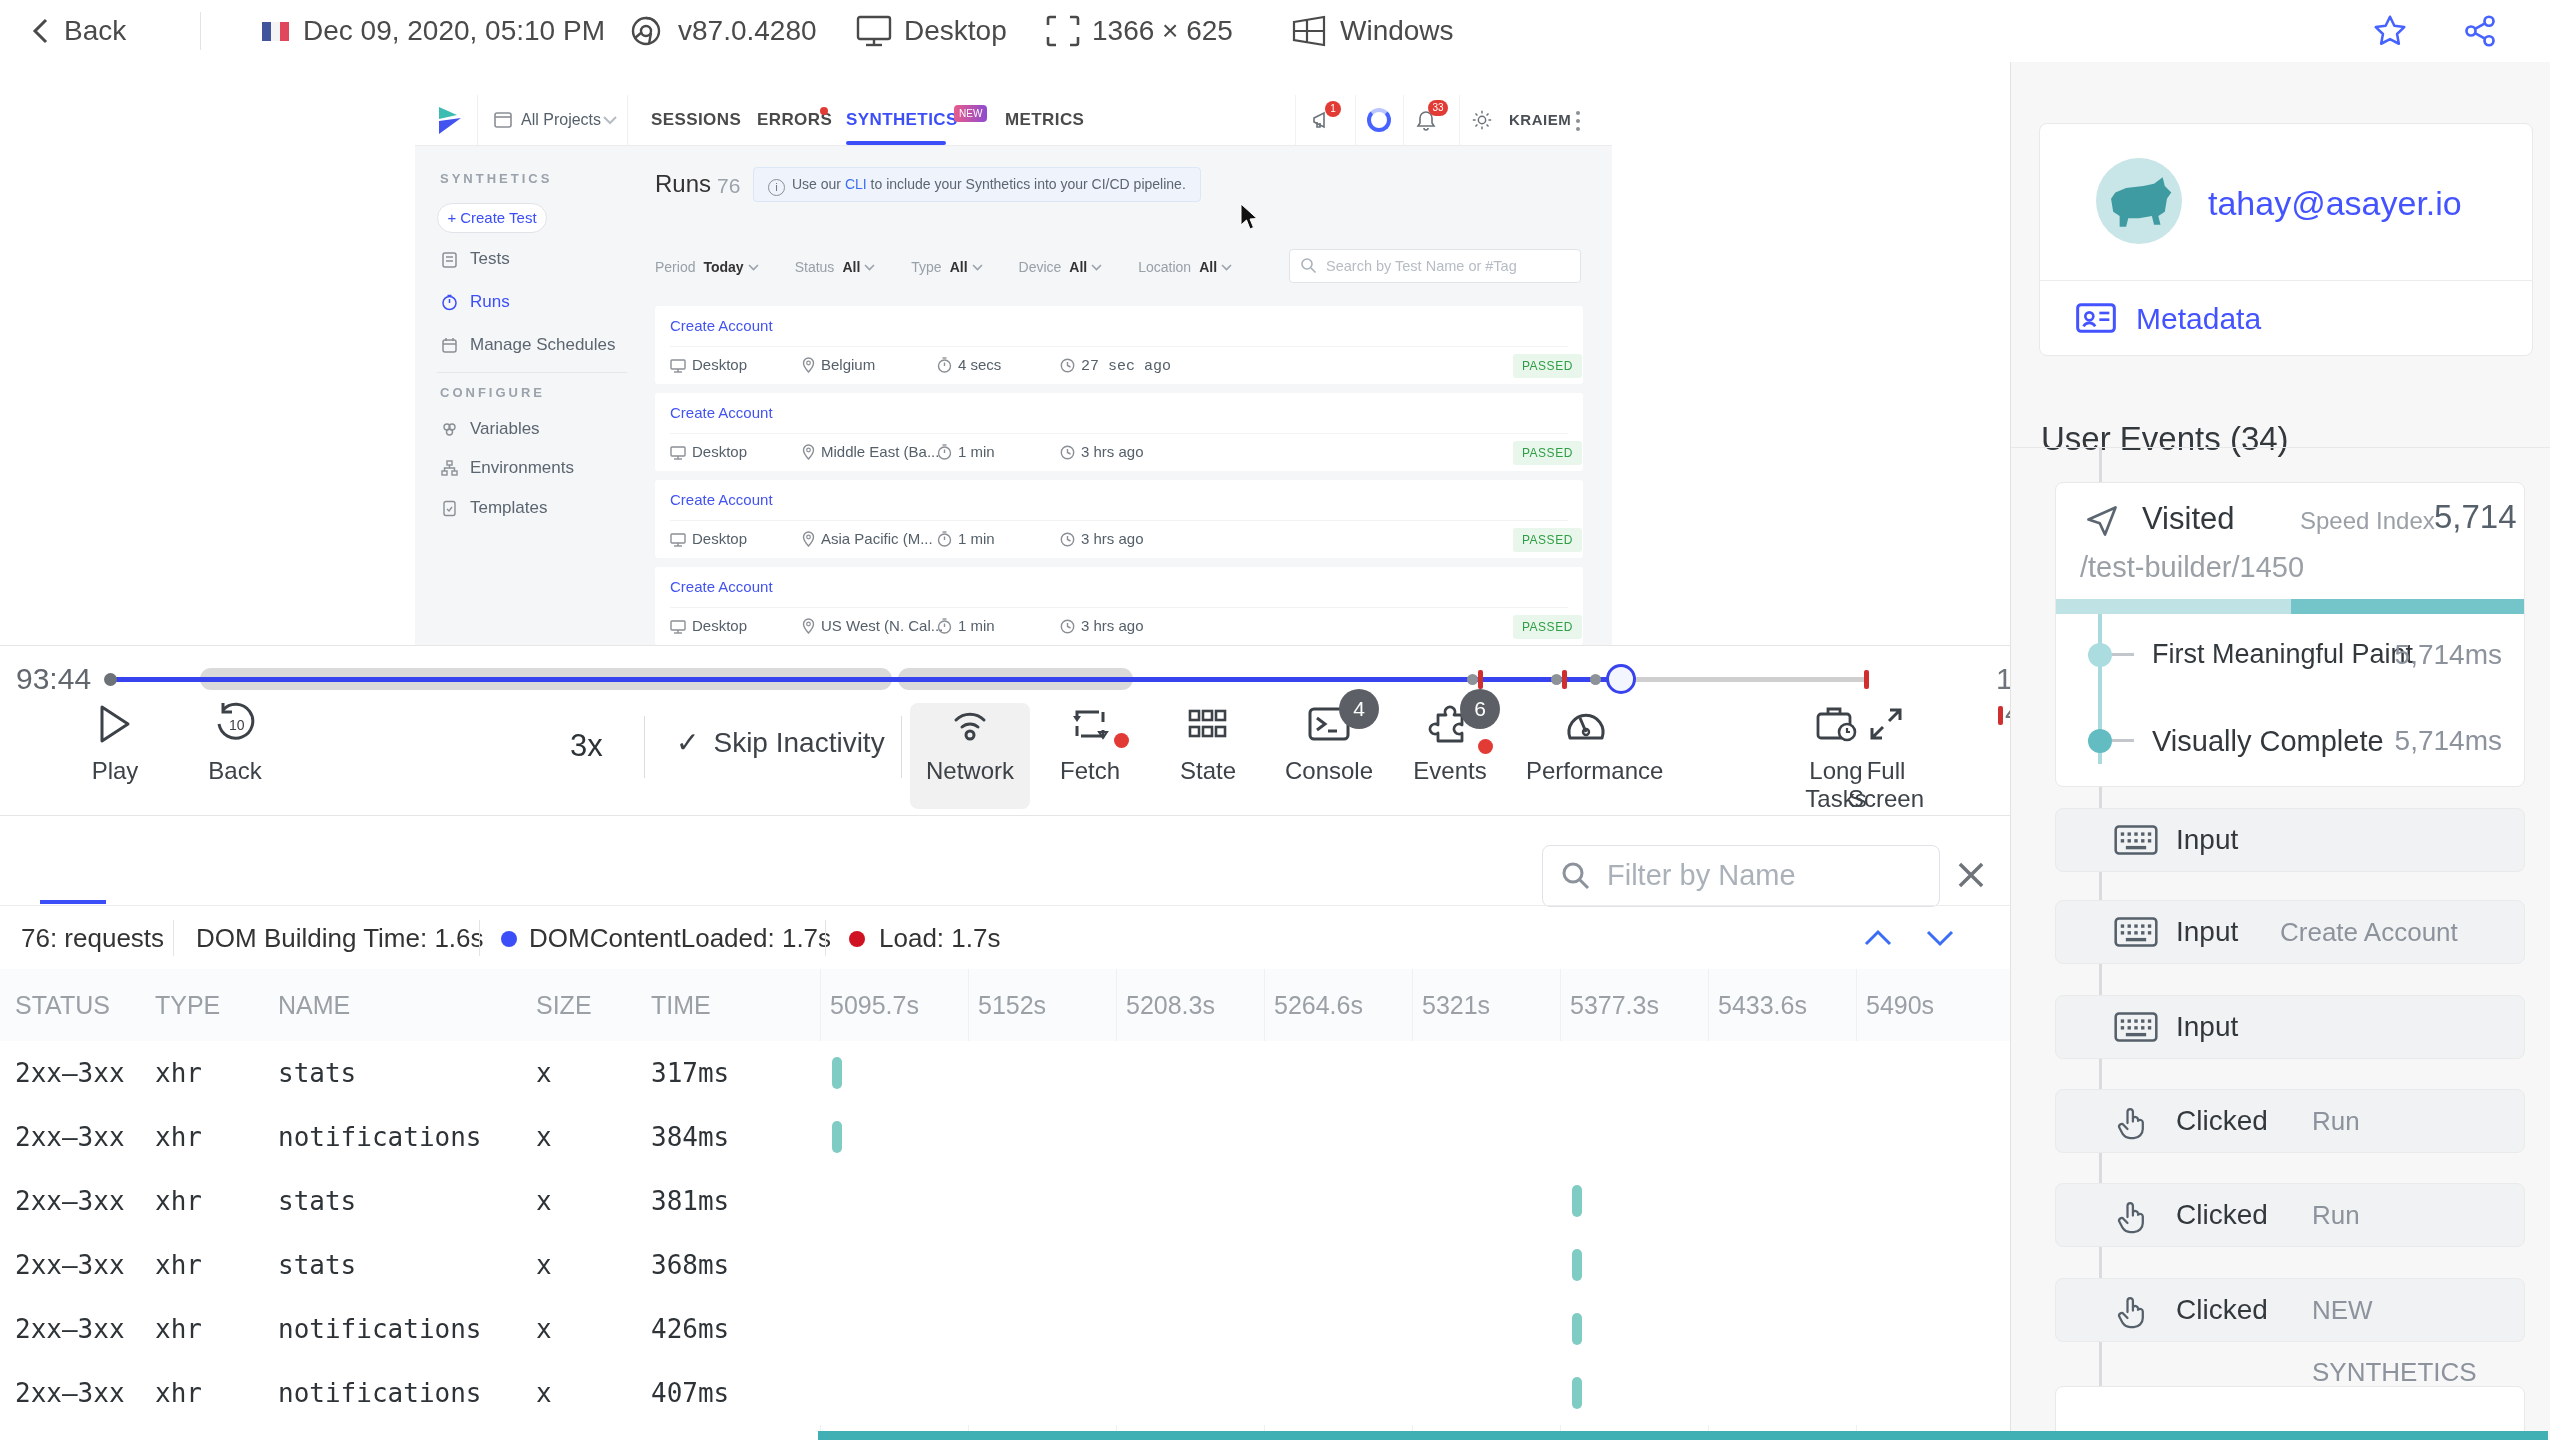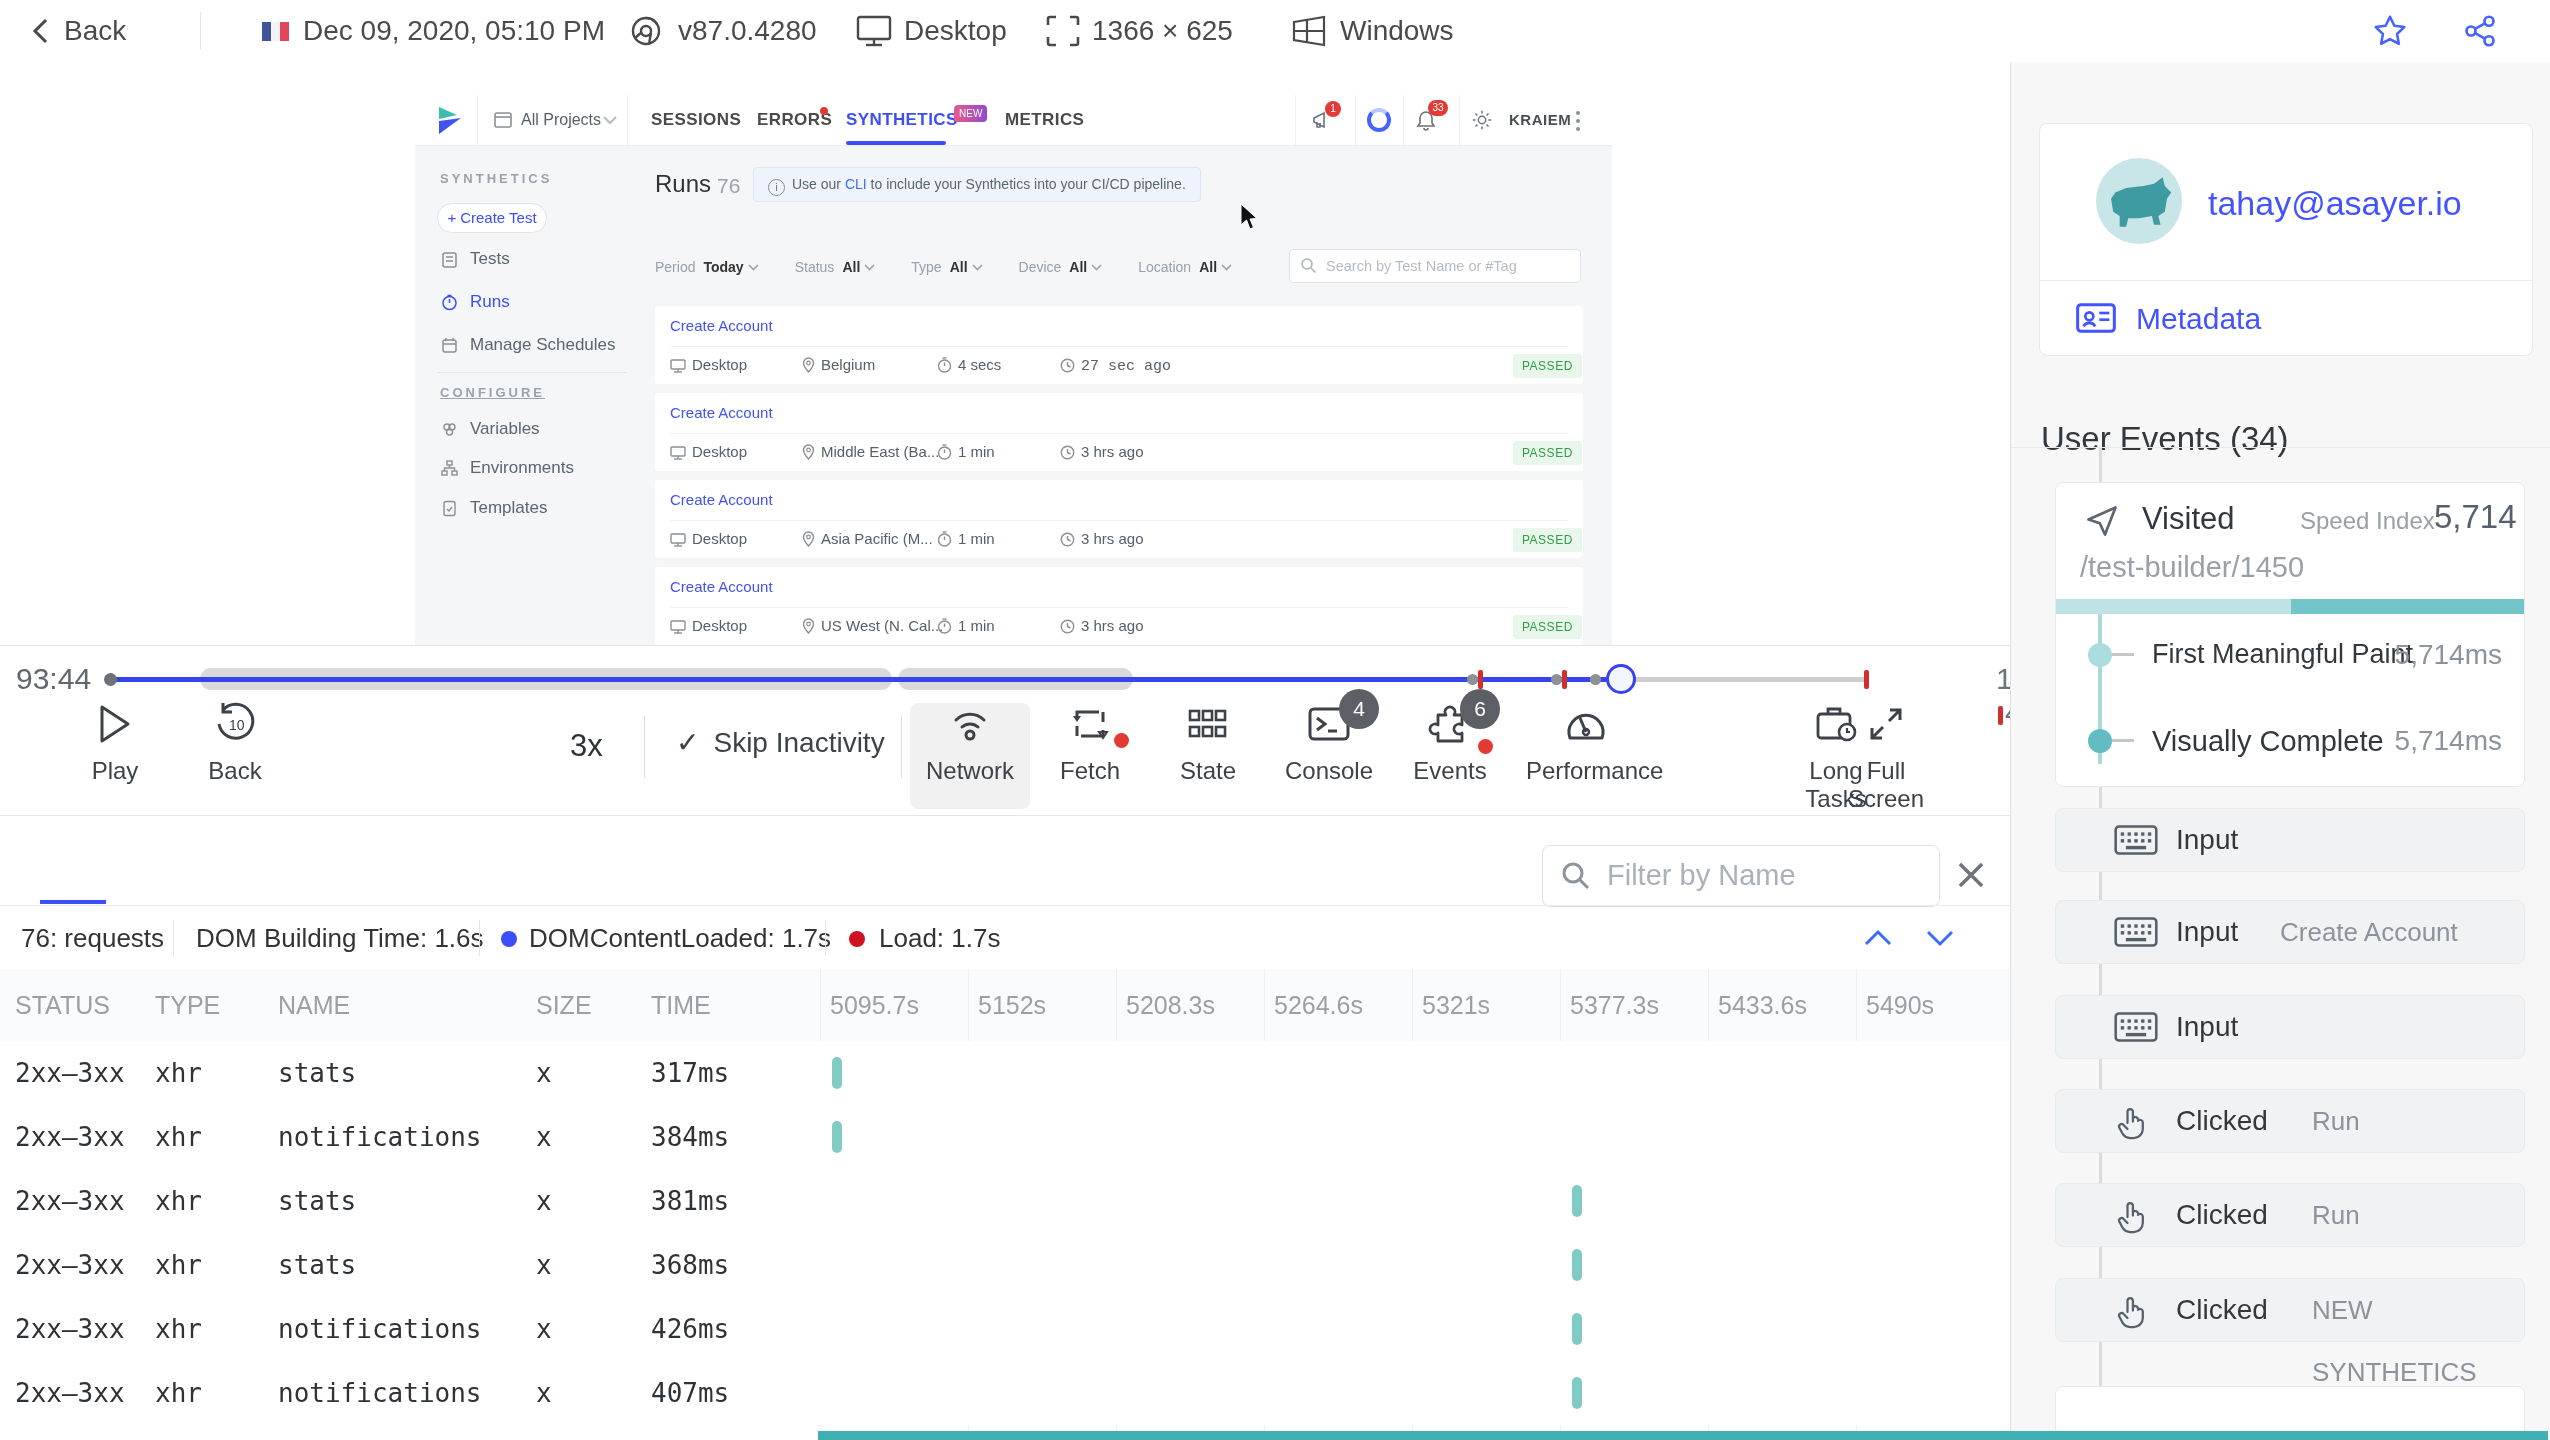--- a/index.html
+++ b/index.html
@@ -217,21 +217,21 @@
         <span class="aside-ic" style="top:192px;">
             <svg width="17" height="17" viewBox="0 0 17 17">
               <rect x="2" y="3" width="13" height="12" rx="2" fill="none" stroke="#8a8f95" stroke-width="1.5"></rect>
               <line x1="2" y1="7" x2="15" y2="7" stroke="#8a8f95" stroke-width="1.5"></line>
               <line x1="5" y1="1" x2="5" y2="4" stroke="#8a8f95" stroke-width="1.5"></line>
               <line x1="12" y1="1" x2="12" y2="4" stroke="#8a8f95" stroke-width="1.5"></line>
             </svg>
           </span>
         <span class="aside-item" style="top:190px;">Manage Schedules</span>
         <div class="abs" style="left:22px;top:227px;width:190px;height:1px;background:#e4e6ea;"></div>
-        <span class="aside-sec" style="top:240px;text-decoration:underline;">CONFIGURE</span>
+        <span class="aside-sec" style="top:240px;">CONFIGURE</span>
         <span class="aside-ic" style="top:276px;">
             <svg width="17" height="17" viewBox="0 0 17 17">
               <circle cx="6" cy="6" r="3" fill="none" stroke="#8a8f95" stroke-width="1.4"></circle>
               <circle cx="11" cy="6" r="3" fill="none" stroke="#8a8f95" stroke-width="1.4"></circle>
               <circle cx="8.5" cy="11" r="3" fill="none" stroke="#8a8f95" stroke-width="1.4"></circle>
             </svg>
           </span>
         <span class="aside-item" style="top:274px;">Variables</span>
         <span class="aside-ic" style="top:315px;">
             <svg width="17" height="17" viewBox="0 0 17 17">

